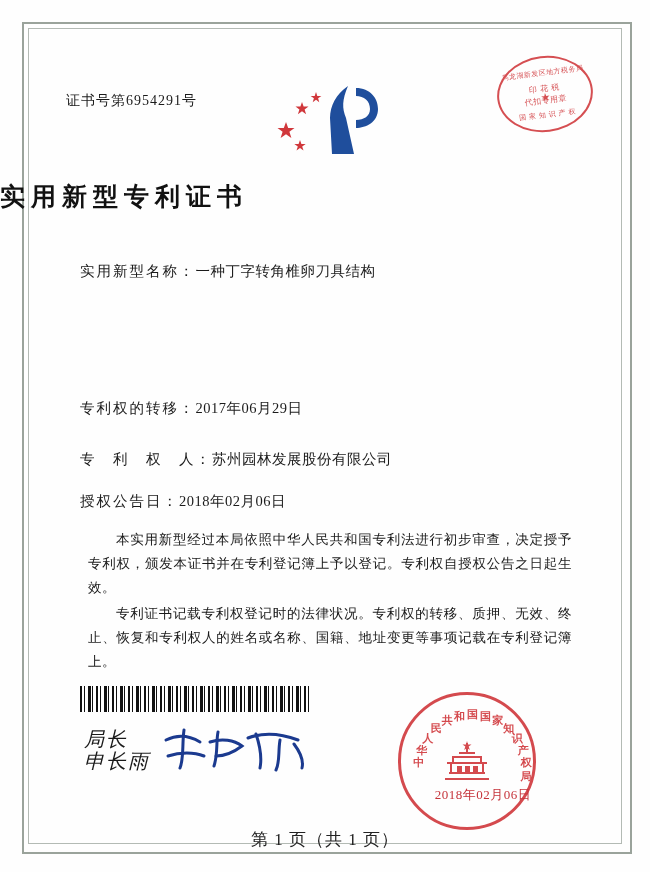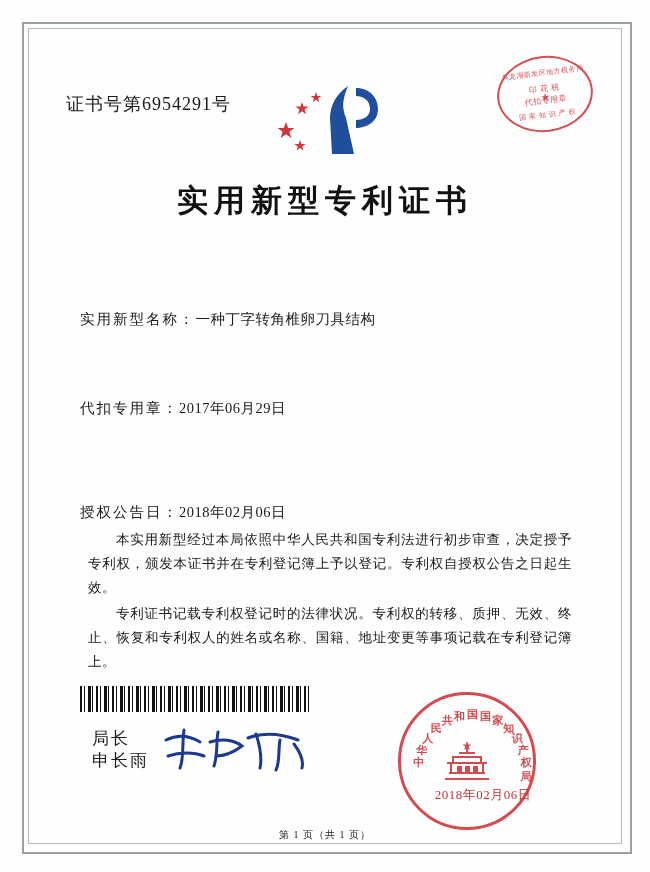--- a/index.html
+++ b/index.html
@@ -67,60 +67,59 @@
     left: 50%; top: 33px;
     margin-left: -5px;
     font-size: 11px;
     color: #d0373b;
   }
 
   
   .cert-no {
     position: absolute;
     left: 66px; top: 92px;
-    font-size: 18px;
+    font-size: 14px;
     letter-spacing: 1px;
   }
 
   
   .logo {
     position: absolute;
     left: 272px; top: 78px;
     width: 110px; height: 86px;
   }
   .logo svg { display: block; }
 
   
   .doc-title {
     position: absolute;
     left: 0; top: 180px;
     width: 650px;
-    text-align: center;
-    font-size: 31px;
+    font-size: 25px;
     font-weight: bold;
     letter-spacing: 6px;
     color: #111;
   }
 
   
   .field {
     position: absolute;
     left: 80px;
     font-size: 14.5px;
     letter-spacing: .5px;
     white-space: nowrap;
   }
   .field .lbl { letter-spacing: 2px; }
   .field .val { letter-spacing: .5px; }
-  .f1 { top: 262px; margin-top: 48px; }
+  .f1 { top: 262px; }
   .f2 { top: 306px; }
   .f3 { top: 357px; }
   .f4 { top: 399px; }
   .f5 { top: 450px; }
-  .f6 { top: 492px; margin-top: 11px; }
+  .f6 { top: 492px; }
 
   
   .body-text {
     position: absolute;
     left: 80px; top: 528px;
     width: 492px;
     font-size: 13.5px;
     line-height: 24px;
     text-align: justify;
     letter-spacing: .6px;
@@ -145,24 +144,25 @@
         #111 8px, #111 11px,
         #fff 11px, #fff 12px,
         #111 12px, #111 13px,
         #fff 13px, #fff 16px
       );
   }
 
   
   .director {
     position: absolute;
-    left: 92px; top: 728px;
-    font-size: 17px;
+    left: 84px; top: 728px;
+    font-size: 20px;
     line-height: 22px;
     letter-spacing: 2px;
+    font-style: italic;
   }
 
   
   .signature {
     position: absolute;
     left: 160px; top: 722px;
     width: 160px; height: 54px;
   }
 
   
@@ -205,21 +205,21 @@
     color: #c5333a;
     letter-spacing: .5px;
   }
 
   
   .footer {
     position: absolute;
     left: 0; top: 828px;
     width: 650px;
     text-align: center;
-    font-size: 10px;
+    font-size: 17px;
     letter-spacing: 1px;
     color: #222;
   }
 </style>
 </head>
 <body>
 
 <div class="page">
 
   <div class="frame-outer"></div>
@@ -249,21 +249,24 @@
       </g>
     </svg>
   </div>
 
   <div class="doc-title">实用新型专利证书</div>
 
   <div class="field f1">
     <span class="lbl">实用新型名称：</span><span class="val">一种丁字转角椎卵刀具结构</span>
   </div>
   <div class="field f4">
-    <span class="lbl">代扣专用章：</span><span class="val">2017年06月29日</span>
+    <span class="lbl">专利权的转移：</span><span class="val">2017年06月29日</span>
+  </div>
+  <div class="field f5">
+    <span class="lbl">专　利　权　人：</span><span class="val">苏州园林发展股份有限公司</span>
   </div>
   <div class="field f6">
     <span class="lbl">授权公告日：</span><span class="val">2018年02月06日</span>
   </div>
 
   <div class="body-text">
     <p>本实用新型经过本局依照中华人民共和国专利法进行初步审查，决定授予专利权，颁发本证书并在专利登记簿上予以登记。专利权自授权公告之日起生效。</p>
     <p>专利证书记载专利权登记时的法律状况。专利权的转移、质押、无效、终止、恢复和专利权人的姓名或名称、国籍、地址变更等事项记载在专利登记簿上。</p>
   </div>
 

